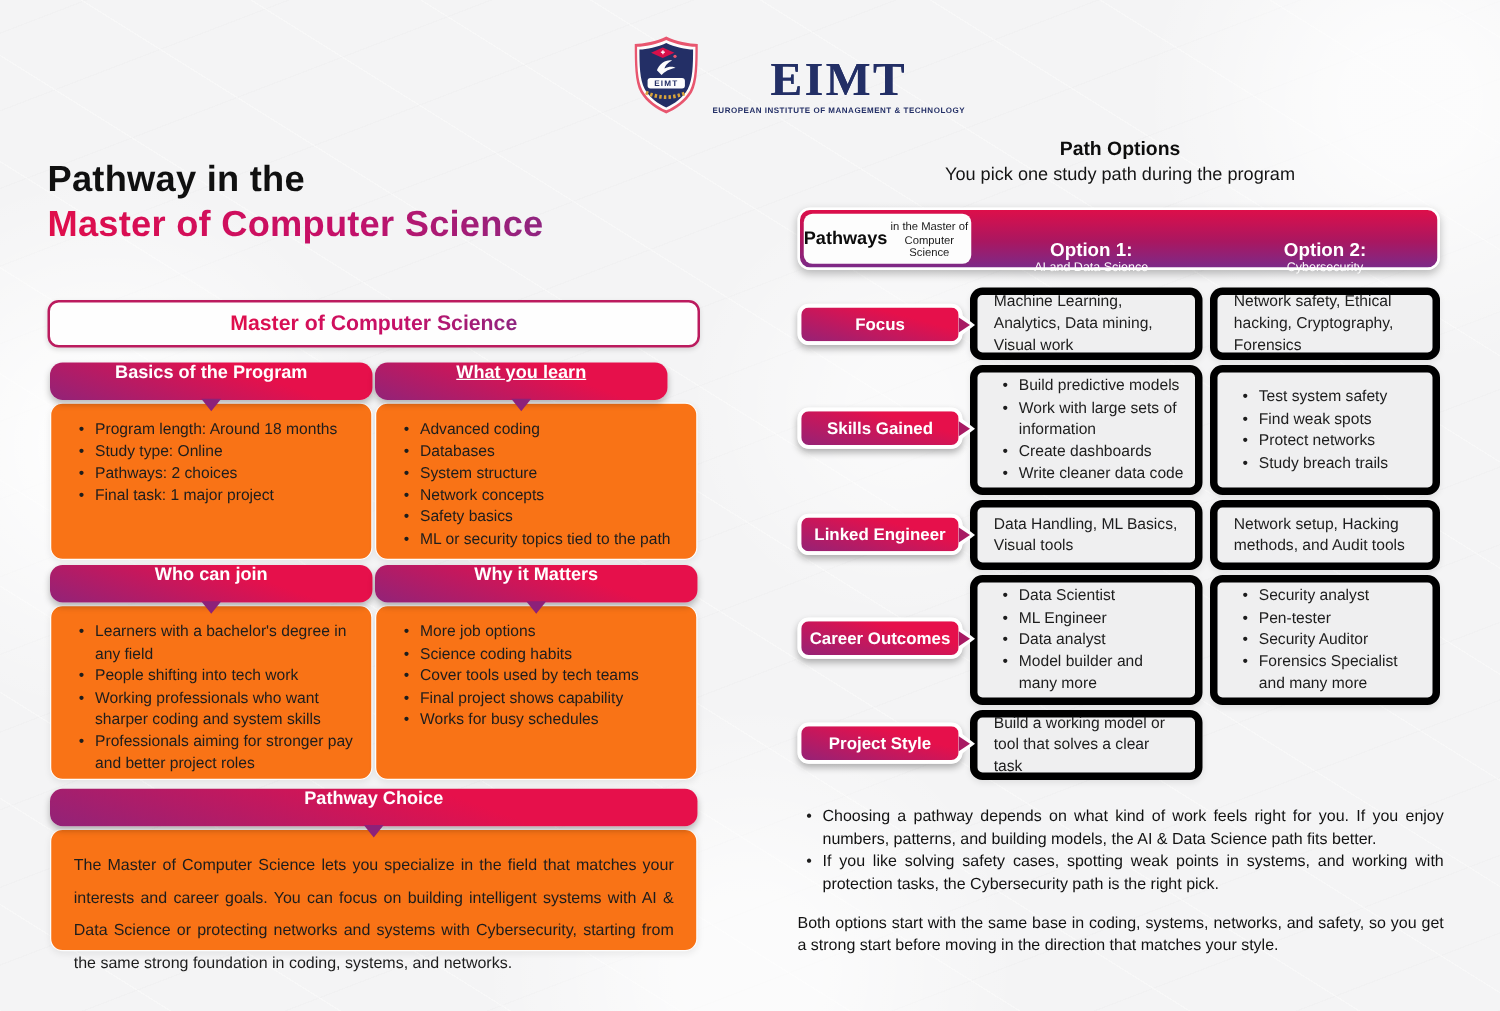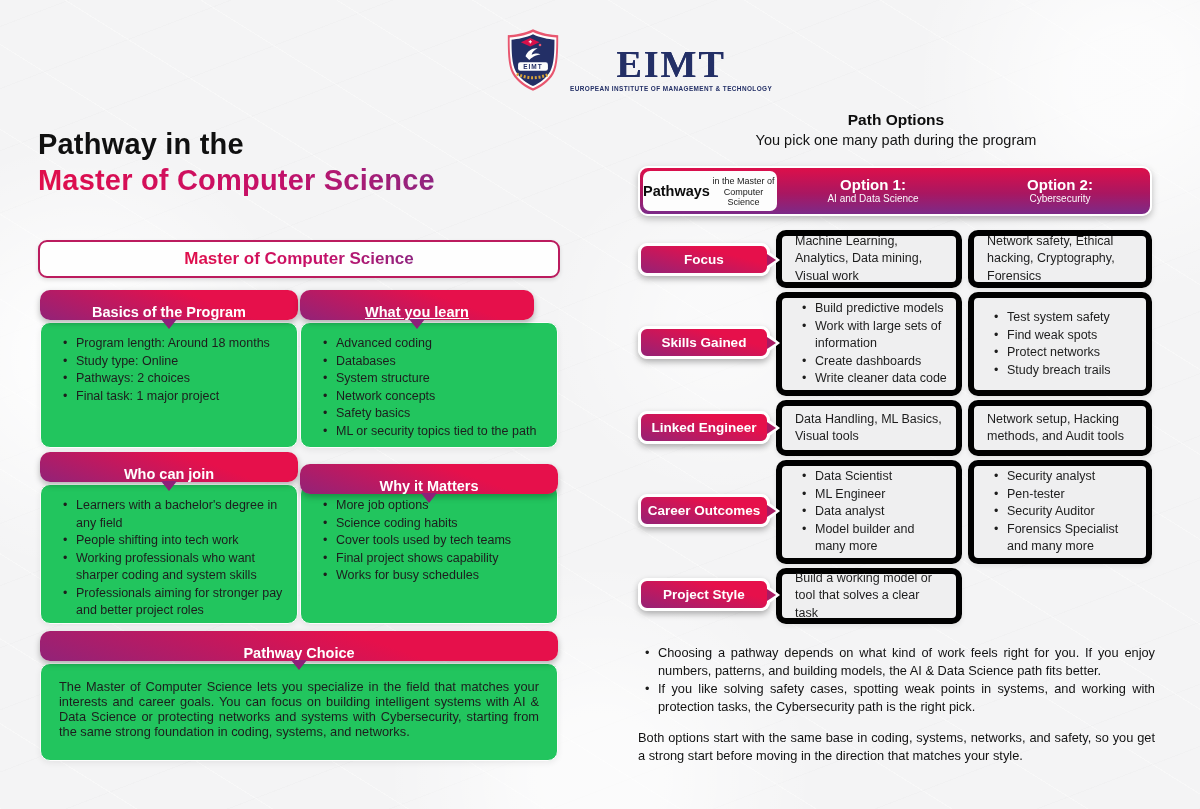--- a/index.html
+++ b/index.html
@@ -46,66 +46,66 @@
     display:flex; align-items:center; justify-content:center;
     box-shadow:0 2px 4px rgba(0,0,0,.12);
     font-size:17px; font-weight:700;
   }
 
   
   .pill {
     position:absolute; height:30px; border-radius:10px;
     background:linear-gradient(200deg,#e6104b 35%,#84267f 110%);
     color:#fff; font-weight:700; font-size:14.5px;
-    display:flex; align-items:flex-end; justify-content:center;
+    display:flex; align-items:flex-start; justify-content:center;
     box-shadow:0 3px 6px rgba(0,0,0,.28); z-index:2;
   }
   .pill::after {
     content:""; position:absolute; top:100%; left:50%; transform:translateX(-50%);
     margin-top:-1px; border:8px solid transparent; border-top:10px solid #8d2179; border-bottom:none;
   }
   .content {
-    position:absolute; background:#22c55e; border:1px solid #fdfdfd; border-radius:10px;
+    position:absolute; background:#f97316; border:1px solid #fdfdfd; border-radius:10px;
     box-shadow:0 2px 6px rgba(0,0,0,.07); font-size:12.5px; color:#1d1d1d; z-index:1;
   }
   .content ul { list-style:none; padding:12px 10px 8px 22px; }
   .content li, .cell li { position:relative; padding-left:13px; line-height:17.5px; }
   .content li::before, .cell li::before, .notes li::before {
     content:"•"; position:absolute; left:0; top:0; color:#1d1d1d;
   }
   .p-s1 { left:40px;  top:290px; width:258px; }
   .p-s2 { left:300px; top:290px; width:234px;text-decoration:underline; }
   .p-s3 { left:40px;  top:452px; width:258px; }
-  .p-s4 { left:300px; top:452px; width:258px;margin-top:12px; }
+  .p-s4 { left:300px; top:452px; width:258px; }
   .p-s5 { left:40px;  top:631px; width:518px; }
   .c-s1 { left:40px;  top:322px; width:258px; height:126px; }
   .c-s2 { left:300px; top:322px; width:258px; height:126px; }
   .c-s3 { left:40px;  top:484px; width:258px; height:140px; }
   .c-s4 { left:300px; top:484px; width:258px; height:140px; }
   .c-s5 { left:40px;  top:663px; width:518px; height:98px;
-          padding:15px 18px; text-align:justify; line-height:15px; font-size:12.8px; }
+          padding:15px 18px; text-align:justify; line-height:26px; font-size:12.8px; }
 
   
   .path-head { position:absolute; left:640px; top:111px; width:512px; text-align:center; }
   .ph-title { font-size:15.5px; font-weight:700; color:#0d0d0d; }
   .ph-sub { font-size:14.5px; color:#141414; margin-top:3px; }
 
   .tbl-header {
     position:absolute; left:638px; top:166px; width:514px; height:50px;
     background:linear-gradient(180deg,#dd0f4a 0%, #a91761 55%, #7c2a88 100%);
     border:2px solid #fff; border-radius:10px; box-shadow:0 3px 7px rgba(0,0,0,.25);
   }
   .corner {
     position:absolute; left:3px; top:3px; bottom:3px; width:134px;
     background:#fdfdfd; border-radius:7px;
     display:flex; flex-direction:row; align-items:center; justify-content:center;
   }
   .c-title { font-size:14.5px; font-weight:700; color:#0c0c0c; line-height:15px; }
   .c-sub { font-size:9px; color:#191919; line-height:10.5px; text-align:center; margin-top:2px; width:118px; }
-  .optcol { position:absolute; top:0; height:100%; display:flex; flex-direction:column; align-items:center; justify-content:center; color:#fff; }
+  .optcol { position:absolute; top:16px; height:100%; display:flex; flex-direction:column; align-items:center; justify-content:center; color:#fff; }
   .optcol.o1 { left:140px; width:186px; }
   .optcol.o2 { left:330px; width:180px; }
   .o-title { font-size:15px; font-weight:700; line-height:16px; }
   .o-sub { font-size:10px; line-height:12px; opacity:.97; }
 
   
   .rlabel {
     position:absolute; left:638px; width:132px; height:33px;
     background:linear-gradient(195deg,#e6104b 30%,#84267f 115%);
     border:3px solid #fff; border-radius:9px;
@@ -229,21 +229,21 @@
       </ul>
   </div>
 
   <div class="pill p-s5">
     <span>Pathway Choice</span>
   </div>
   <div class="content c-s5">The Master of Computer Science lets you specialize in the field that matches your interests and career goals. You can focus on building intelligent systems with AI &amp; Data Science or protecting networks and systems with Cybersecurity, starting from the same strong foundation in coding, systems, and networks.</div>
 
   <div class="path-head">
     <div class="ph-title">Path Options</div>
-    <div class="ph-sub">You pick one many path during the program</div>
+    <div class="ph-sub">You pick one study path during the program</div>
   </div>
 
   <div class="tbl-header">
     <div class="corner">
       <div class="c-title">Pathways</div>
       <div class="c-sub">in the Master of Computer Science</div>
     </div>
     <div class="optcol o1">
       <div class="o-title">Option 1:</div>
       <div class="o-sub">AI and Data Science</div>

